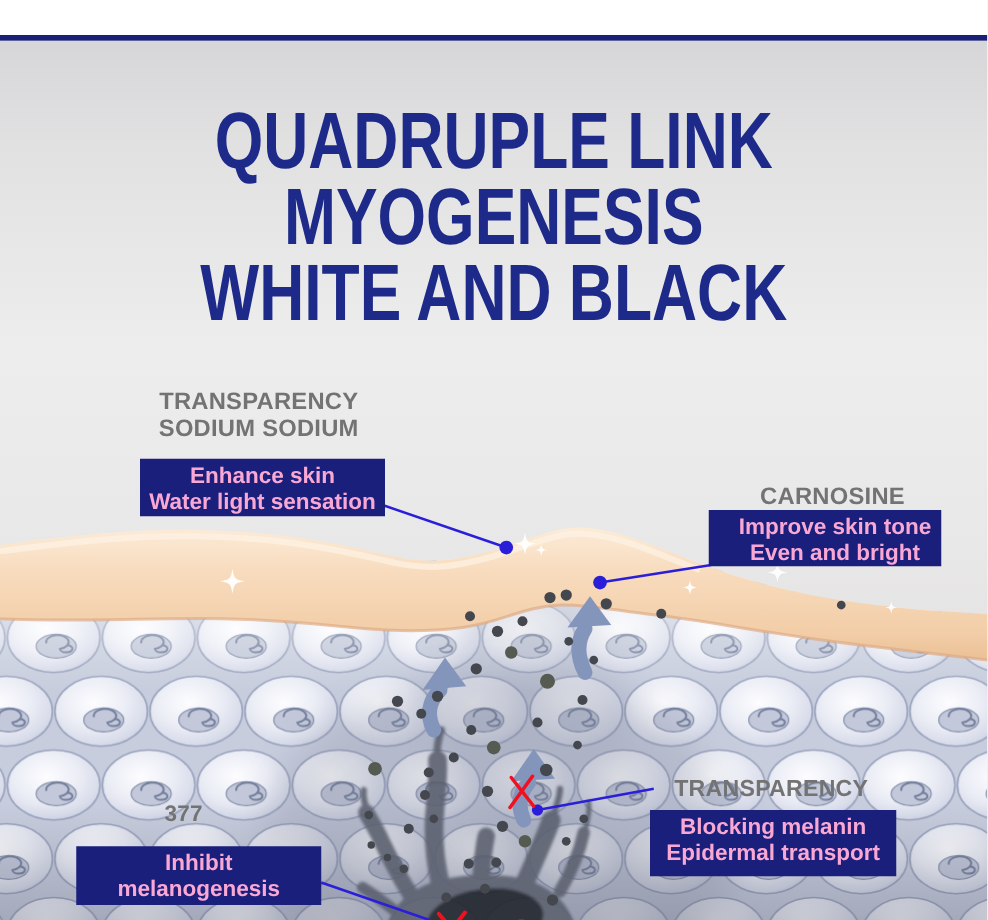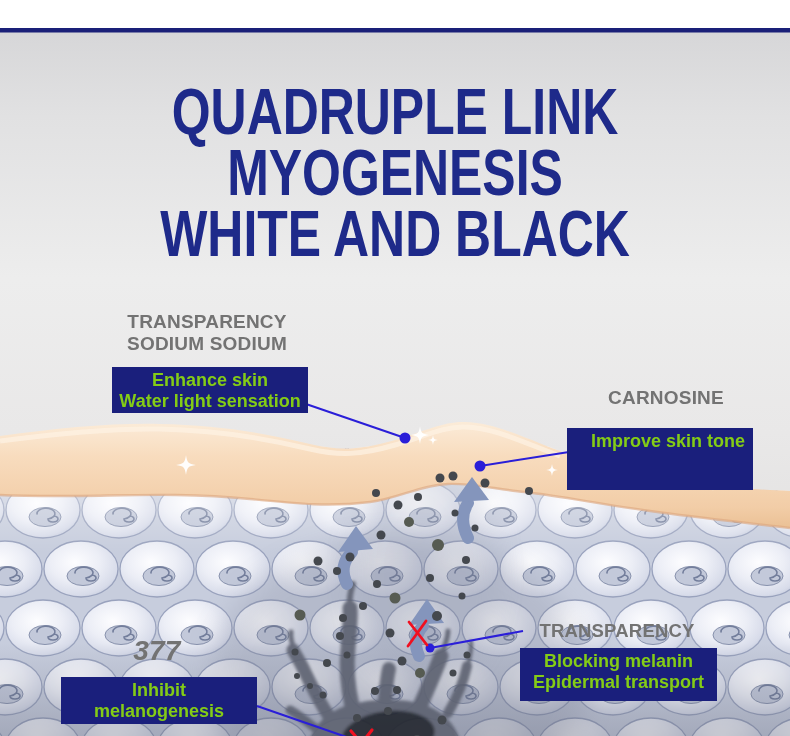--- a/index.html
+++ b/index.html
@@ -13,32 +13,32 @@
   .main-title{
     position:absolute;top:54px;left:0;right:0;text-align:center;
     color:#1e2a8a;font-weight:700;font-size:64px;line-height:61px;
     transform:scaleX(.78);transform-origin:50% 0;letter-spacing:0;
   }
   .callout-heading{
     position:absolute;color:#737373;font-weight:700;font-size:19px;
     line-height:22px;text-align:center;white-space:nowrap;letter-spacing:.2px;
   }
   .benefit-box{
-    position:absolute;background:#1a1f7c;color:#84cc16;font-weight:700;
+    position:absolute;background:#1a1f7c;color:#f9a8d4;font-weight:700;
     font-size:18px;line-height:21px;text-align:center;box-sizing:border-box;
     padding-top:3px;white-space:nowrap;
   }
   
   .h-sodium{left:82px;top:283px;width:250px;}
   .b-sodium{left:112px;top:339px;width:196px;height:46px;}
   .h-carnosine{left:566px;top:359px;width:200px;}
-  .b-carnosine{left:567px;top:400px;width:186px;height:62px;padding-left:16px;}
+  .b-carnosine{left:567px;top:380px;width:186px;height:45px;padding-left:16px;}
   .h-niacinamide{left:517px;top:592px;width:200px;font-size:18.5px;}
   .b-niacinamide{left:520px;top:620px;width:197px;height:53px;}
-  .h-377{left:107px;top:612px;width:100px;font-size:28px;font-style:italic;}
+  .h-377{left:97px;top:612px;width:100px;font-size:18px;}
   .b-377{left:61px;top:649px;width:196px;height:47px;}
 </style>
 </head>
 <body>
 
 <div class="stage">
 
   <svg width="790" height="736" viewBox="0 0 790 736">
     <defs>
       <linearGradient id="bgGrad" gradientUnits="userSpaceOnUse" x1="0" y1="0" x2="0" y2="736">
@@ -230,20 +230,21 @@
     <div>SODIUM SODIUM</div>
   </div>
   <div class="benefit-box b-sodium">
     <div>Enhance skin</div>
     <div>Water light sensation</div>
   </div>
 
   <div class="callout-heading h-carnosine">CARNOSINE</div>
   <div class="benefit-box b-carnosine">
     <div>Improve skin tone</div>
+    <div>Even and bright</div>
   </div>
 
   <div class="callout-heading h-niacinamide">TRANSPARENCY</div>
   <div class="benefit-box b-niacinamide">
     <div>Blocking melanin</div>
     <div>Epidermal transport</div>
   </div>
 
   <div class="callout-heading h-377">377</div>
   <div class="benefit-box b-377">

